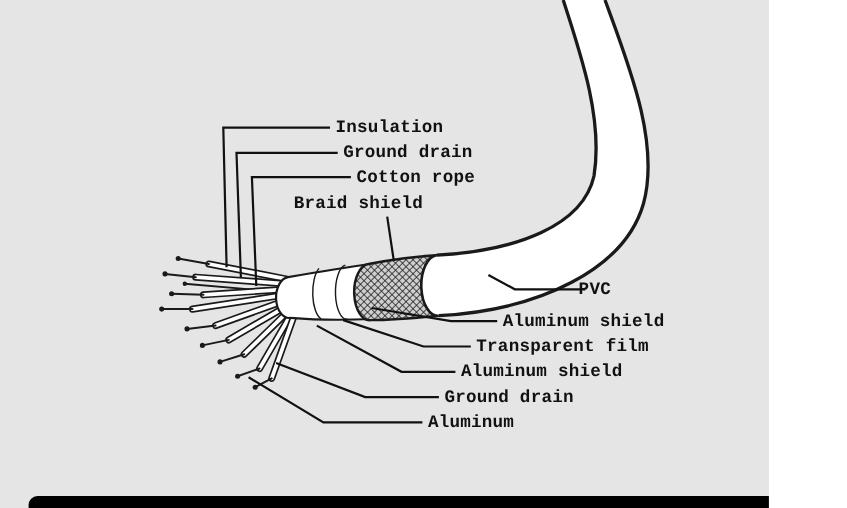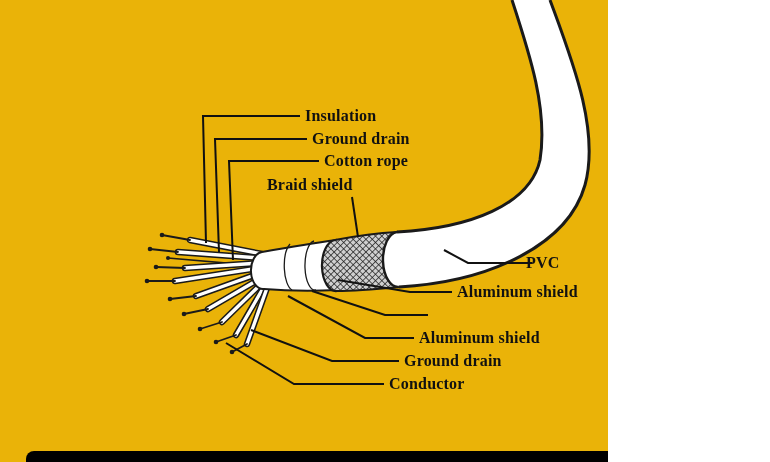--- a/index.html
+++ b/index.html
@@ -1,22 +1,22 @@
 <!DOCTYPE html>
 <html><head>
 <meta charset="utf-8">
 <style>
   html, body { margin: 0; padding: 0; background: #ffffff; }
   .stage {
     position: relative;
-    width: 608px;
+    width: 699px;
     height: 462px;
-    background: #eab308;
+    background: #e5e5e5;
     overflow: hidden;
-    font-family: Liberation Serif, serif;
+    font-family: Liberation Mono, monospace;
   }
   .stage svg.art {
     position: absolute;
     left: 0; top: 0;
   }
   .lbl {
     position: absolute;
     font-size: 16px;
     font-weight: 700;
     color: #111111;
@@ -140,19 +140,20 @@
       <polyline points="384,384 294,384 226,343"></polyline>
     </g>
   </svg>
 
   <span class="lbl" style="left:305px; top:108px;">Insulation</span>
   <span class="lbl" style="left:312px; top:131px;">Ground drain</span>
   <span class="lbl" style="left:324px; top:153px;">Cotton rope</span>
   <span class="lbl" style="left:267px; top:177px;">Braid shield</span>
   <span class="lbl" style="left:526px; top:255px;">PVC</span>
   <span class="lbl" style="left:457px; top:284px;">Aluminum shield</span>
+  <span class="lbl" style="left:433px; top:307px;">Transparent film</span>
   <span class="lbl" style="left:419px; top:330px;">Aluminum shield</span>
   <span class="lbl" style="left:404px; top:353px;">Ground drain</span>
-  <span class="lbl" style="left:389px; top:376px;">Conductor</span>
+  <span class="lbl" style="left:389px; top:376px;">Aluminum</span>
 
   <div class="bottom-bar"></div>
 
 </div>
 
 </body></html>

